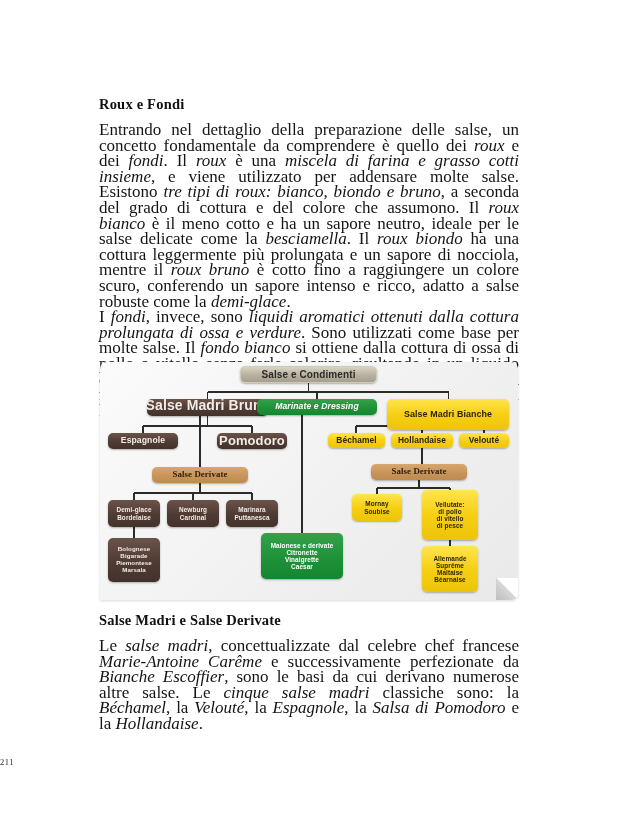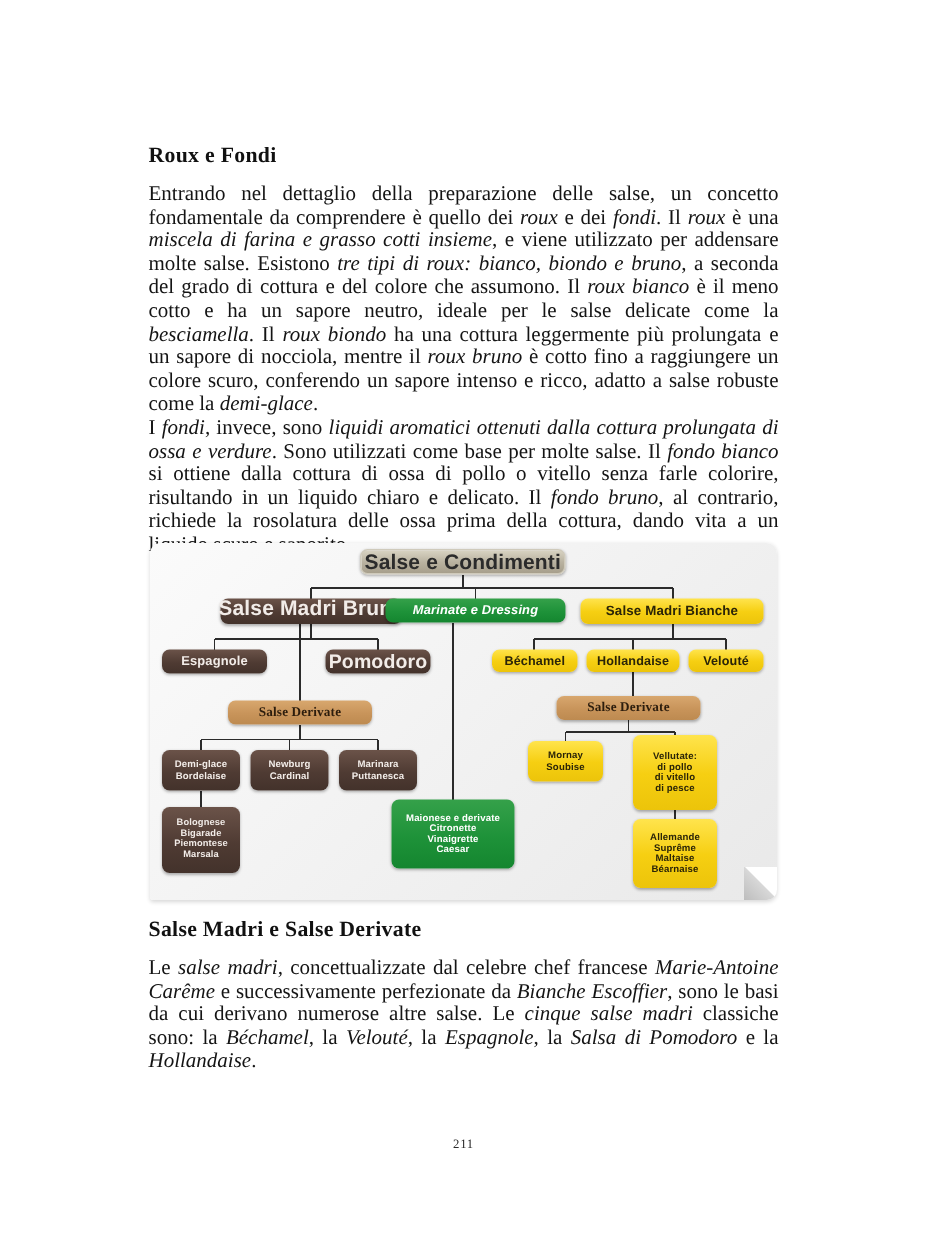--- a/index.html
+++ b/index.html
@@ -35,21 +35,21 @@
     font-family: "Liberation Serif", "DejaVu Serif", serif;
     font-weight: bold;
     font-size: 14.5px;
     letter-spacing: 0.2px;
     margin: 0 0 9px 0;
     color: #111;
   }
 
   p.body-par {
     margin: 0;
-    font-size: 14px;
+    font-size: 17px;
     line-height: 15.6px;
     text-align: justify;
     text-justify: inter-word;
     hyphens: manual;
     color: #141414;
   }
   p.body-par + p.body-par { margin-top: 0px; font-family: Liberation Serif, serif; }
 
   
   .diagram-wrap {
@@ -118,21 +118,21 @@
   .n-tan {
     background: linear-gradient(180deg,#d8a76e 0%, #c8945a 55%, #bd8a50 100%);
     color: #2c1d0d;
     font-family: Liberation Serif, serif;
   }
 
   .page-number {
     position: absolute;
     left: 0; right: 0;
     top: 757px;
-    text-align: center;
+    text-align: left;
     font-family: "Liberation Serif","DejaVu Serif",serif;
     font-size: 8.5px;
     color: #2a2a2a;
     letter-spacing: 0.5px;
   }
 </style>
 </head>
 <body>
 
 <div class="page">
@@ -185,30 +185,30 @@
           <path d="M319,118 L319,126"></path>
           <path d="M277,126 L350,126"></path>
           <path d="M277,126 L277,132"></path>
           <path d="M350,126 L350,128"></path>
 
           <path d="M350,178 L350,184"></path>
         </g>
       </svg>
 
       <div id="node-layer">
-          <div class="node n-root" style="left: 140px; top: 4px; width: 137px; height: 17px; font-size: 14px;">
+          <div class="node n-root" style="left: 140px; top: 4px; width: 137px; height: 17px; font-size: 10px;">
             <span>Salse e Condimenti</span>
           </div>
           <div class="node n-brown" style="left: 47px; top: 37px; width: 121px; height: 17px; font-size: 14px; justify-content: flex-end;">
             <span>Salse Madri Brune</span>
           </div>
           <div class="node n-green" style="left: 157px; top: 37px; width: 120px; height: 16px; font-size: 8.6px; font-style: italic;">
             <span>Marinate e Dressing</span>
           </div>
-          <div class="node n-yellow" style="left: 287px; top: 37px; width: 122px; height: 17px; font-size: 8.9px;">
+          <div class="node n-yellow" style="left: 287px; top: 37px; width: 122px; height: 31px; font-size: 8.9px;">
             <span>Salse Madri Bianche</span>
           </div>
           <div class="node n-brown" style="left: 8px; top: 71px; width: 70px; height: 16px; font-size: 8.6px;">
             <span>Espagnole</span>
           </div>
           <div class="node n-brown" style="left: 117px; top: 71px; width: 70px; height: 16px; font-size: 13px;">
             <span>Pomodoro</span>
           </div>
           <div class="node n-yellow" style="left: 228px; top: 71px; width: 57px; height: 15px; font-size: 8.4px;">
             <span>Béchamel</span>

